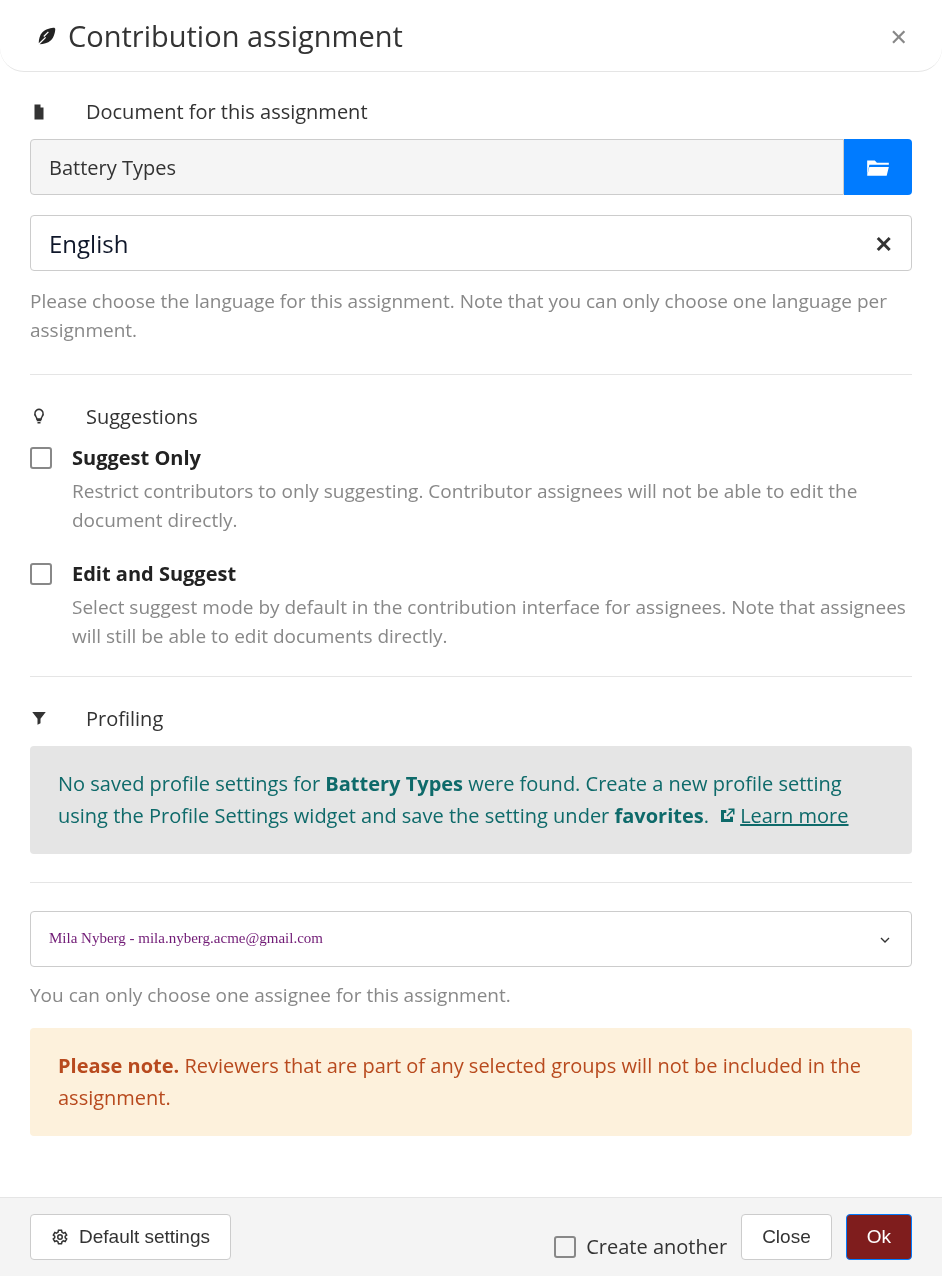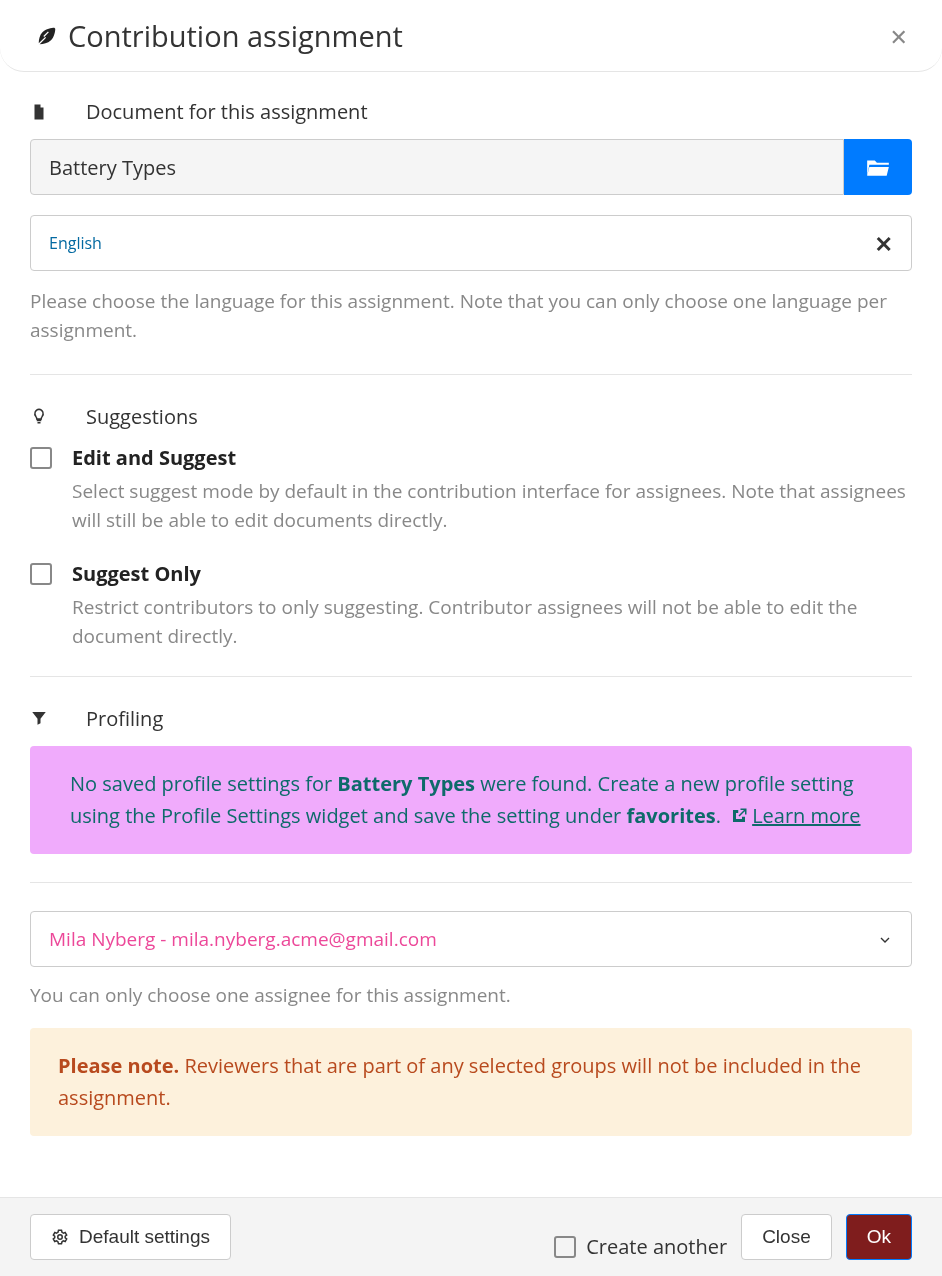--- a/index.html
+++ b/index.html
@@ -98,22 +98,22 @@
   height: 56px;
   border: 1px solid #ccc;
   border-radius: 4px;
   display: flex;
   align-items: center;
   padding: 0 18px;
   margin-bottom: 16px;
 }
 .lang-row .lang-val {
   flex: 1;
-  font-size: 16px;
-  color: #0369a1;
+  font-size: 24px;
+  color: #0f172a;
 }
 .lang-row .clear-x {
   font-size: 22px;
   font-weight: bold;
   color: #333;
   cursor: pointer;
 }
 .help-text {
   font-size: 19px;
   color: #888;
@@ -145,23 +145,23 @@
   font-weight: 700;
   color: #222;
   margin-bottom: 6px;
 }
 .check-body .check-desc {
   font-size: 19px;
   color: #888;
   line-height: 1.55;
 }
 .info-box {
-  background: #f0abfc;
-  border-radius: 4px;
-  padding: 22px 40px;
+  background: #e5e5e5;
+  border-radius: 4px;
+  padding: 22px 28px;
   font-size: 20px;
   color: #0e6a6a;
   line-height: 1.6;
   margin-bottom: 28px;
 }
 .info-box b { font-weight: 700; }
 .info-box a {
   color: #0e6a6a;
   text-decoration: underline;
 }
@@ -177,22 +177,23 @@
   border: 1px solid #ccc;
   border-radius: 4px;
   display: flex;
   align-items: center;
   padding: 0 18px;
   margin-bottom: 14px;
   cursor: pointer;
 }
 .select-row .sel-val {
   flex: 1;
-  font-size: 19px;
-  color: #ec4899;
+  font-size: 15px;
+  color: #701a75;
+  font-family: Liberation Serif, serif;
 }
 .select-row .chevron {
   width: 16px;
   height: 16px;
   color: #333;
 }
 .warn-box {
   background: #fdf1dc;
   border-radius: 4px;
   padding: 22px 28px;
@@ -286,30 +287,30 @@
         <svg viewBox="0 0 24 24" fill="none" stroke="currentColor" stroke-width="2">
             <path d="M9 18h6M10 21h4M12 3a6 6 0 0 0-4 10c1 1 1 2 1 3h6c0-1 0-2 1-3a6 6 0 0 0-4-10z"></path>
           </svg>
       </span>
       <span>Suggestions</span>
     </div>
 
     <div class="check-option">
       <div class="checkbox"></div>
       <div class="check-body">
-        <div class="check-label">Edit and Suggest</div>
-        <div class="check-desc">Select suggest mode by default in the contribution interface for assignees. Note that assignees will still be able to edit documents directly.</div>
+        <div class="check-label">Suggest Only</div>
+        <div class="check-desc">Restrict contributors to only suggesting. Contributor assignees will not be able to edit the document directly.</div>
       </div>
     </div>
 
     <div class="check-option">
       <div class="checkbox"></div>
       <div class="check-body">
-        <div class="check-label">Suggest Only</div>
-        <div class="check-desc">Restrict contributors to only suggesting. Contributor assignees will not be able to edit the document directly.</div>
+        <div class="check-label">Edit and Suggest</div>
+        <div class="check-desc">Select suggest mode by default in the contribution interface for assignees. Note that assignees will still be able to edit documents directly.</div>
       </div>
     </div>
 
     <hr class="divider">
 
     <div class="section-title">
       <span class="sicon">
         <svg viewBox="0 0 24 24" fill="currentColor">
             <path d="M3 4h18l-7 9v6l-4 2v-8L3 4z"></path>
           </svg>

